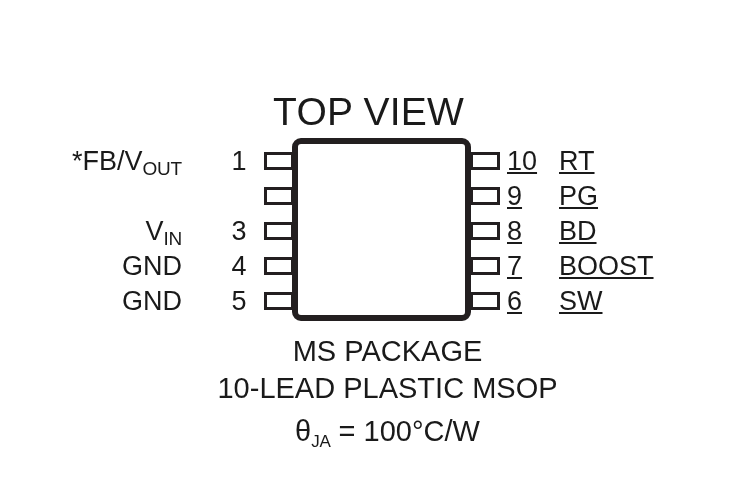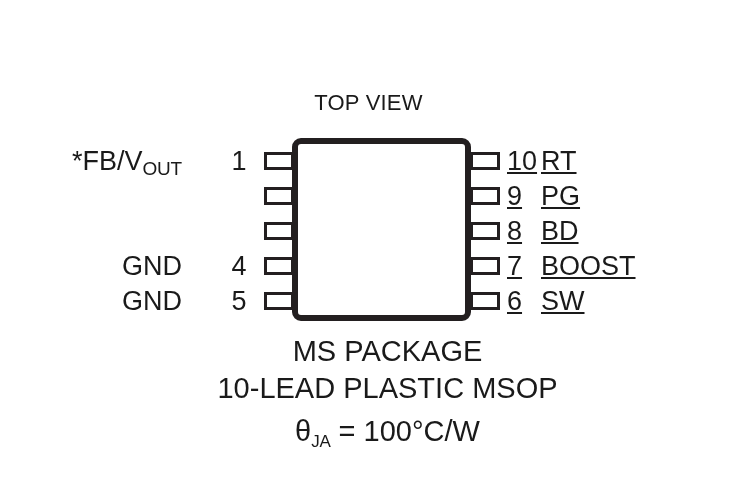--- a/index.html
+++ b/index.html
@@ -22,21 +22,21 @@
     background: #ffffff;
   }
 
   
   .view-title {
     position: absolute;
     left: 0;
     top: 90px;
     width: 737px;
     text-align: center;
-    font-size: 22px;
+    font-size: 39px;
     letter-spacing: 0.2px;
     color: #1a1a1a;
     white-space: nowrap;
   }
 
   
   .package-body {
     position: absolute;
     left: 292px;
     top: 138px;
@@ -88,21 +88,21 @@
 
   .pin-name {
     display: inline-block;
   }
   .pin-num {
     display: inline-block;
     text-align: center;
   }
   .left-row .pin-num  { width: 34px; margin-left: 12px; }
   .right-row .pin-num { width: 34px; text-align: left; }
-  .right-row .pin-name { }
+  .right-row .pin-name { margin-left: 18px; }
 
   
   .sub {
     font-size: 19px;
     vertical-align: baseline;
     position: relative;
     top: 5px;
     letter-spacing: -0.2px;
   }
 
@@ -146,20 +146,24 @@
   <div class="lead right" style="top:152px"></div>
   <div class="lead right" style="top:187px"></div>
   <div class="lead right" style="top:222px"></div>
   <div class="lead right" style="top:257px"></div>
   <div class="lead right" style="top:292px"></div>
 
   <div class="pin-row left-row" style="top:144px">
     <span class="pin-name"><span>*FB/V</span><span class="sub">OUT</span></span>
     <span class="pin-num">1</span>
   </div>
+  <div class="pin-row left-row" style="top:214px">
+    <span class="pin-name"><span>V</span><span class="sub">IN</span></span>
+    <span class="pin-num">3</span>
+  </div>
   <div class="pin-row left-row" style="top:249px">
     <span class="pin-name"><span>GND</span><span class="sub"></span></span>
     <span class="pin-num">4</span>
   </div>
   <div class="pin-row left-row" style="top:284px">
     <span class="pin-name"><span>GND</span><span class="sub"></span></span>
     <span class="pin-num">5</span>
   </div>
 
   <div class="pin-row right-row" style="top:144px">

